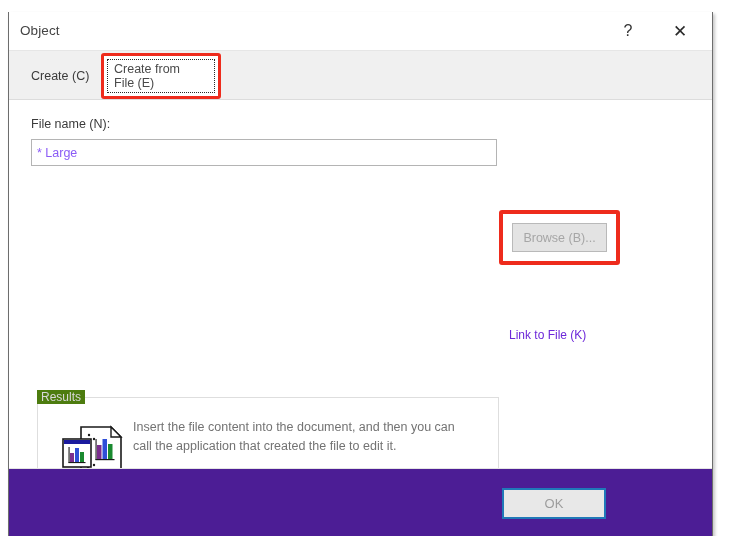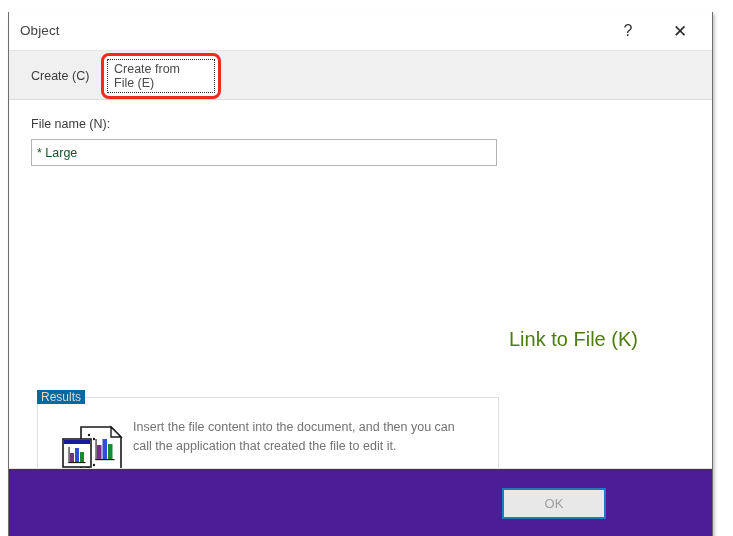--- a/index.html
+++ b/index.html
@@ -84,21 +84,21 @@
     white-space: nowrap;
   }
   
   #tab-createfromfile-wrap {
     position: absolute;
     left: 92px;
     top: 41px;
     width: 120px;
     height: 46px;
     border: 3px solid #ee2b1c;
-    border-radius: 8px;
+    border-radius: 3px;
     box-sizing: border-box;
     background: #ffffff;
     z-index: 5;
   }
   #tab-createfromfile {
     position: absolute;
     left: 3px;
     top: 3px;
     right: 3px;
     bottom: 3px;
@@ -134,21 +134,21 @@
     position: absolute;
     left: 22px;
     top: 39px;
     width: 466px;
     height: 27px;
     border: 1px solid #b4b4b4;
     background: #ffffff;
     box-sizing: border-box;
     font-family: "Liberation Sans", sans-serif;
     font-size: 12.5px;
-    color: #14532d;
+    color: #8b5cf6;
     padding: 0 5px;
     outline: none;
   }
 
   
   #browse-annot {
     position: absolute;
     left: 490px;
     top: 110px;
     width: 121px;
@@ -174,22 +174,22 @@
     display: flex;
     align-items: center;
     justify-content: center;
   }
 
   
   #link-to-file {
     position: absolute;
     left: 500px;
     top: 228px;
-    font-size: 20px;
-    color: #4d7c0f;
+    font-size: 12px;
+    color: #6d28d9;
     white-space: nowrap;
   }
   #display-as-icon-row {
     position: absolute;
     left: 500px;
     top: 262px;
     display: flex;
     align-items: center;
     white-space: nowrap;
   }
@@ -213,21 +213,21 @@
     width: 462px;
     height: 152px;
     border: 1px solid #dedede;
     box-sizing: border-box;
     background: #ffffff;
   }
   #results-legend {
     position: absolute;
     left: 28px;
     top: 290px;
-    background: #0369a1;
+    background: #4d7c0f;
     padding: 0 4px;
     font-size: 12px;
     color: #d8d8d8;
   }
 
   #result-icon {
     position: absolute;
     left: 50px;
     top: 325px;
     width: 68px;
@@ -341,20 +341,23 @@
             <rect x="16" y="23" width="4" height="14" fill="#2f4fd8"></rect>
             <rect x="21" y="27" width="4" height="10" fill="#1a8a30"></rect>
             <rect x="9.5" y="37" width="17" height="1.1" fill="#1a1a1a"></rect>
             <rect x="9.5" y="22" width="1.1" height="16" fill="#1a1a1a"></rect>
           </g>
         </svg>
       </div>
 
       <div id="result-text">Insert the file content into the document, and then you can call the application that created the file to edit it.</div>
 
+      <div id="browse-annot">
+        <div id="browse-btn">Browse (B)...</div>
+      </div>
 
     </div>
 
     <div id="footer">
       <div class="footer-btn" id="ok-btn">OK</div>
     </div>
 
   </div>
 </div>
 

